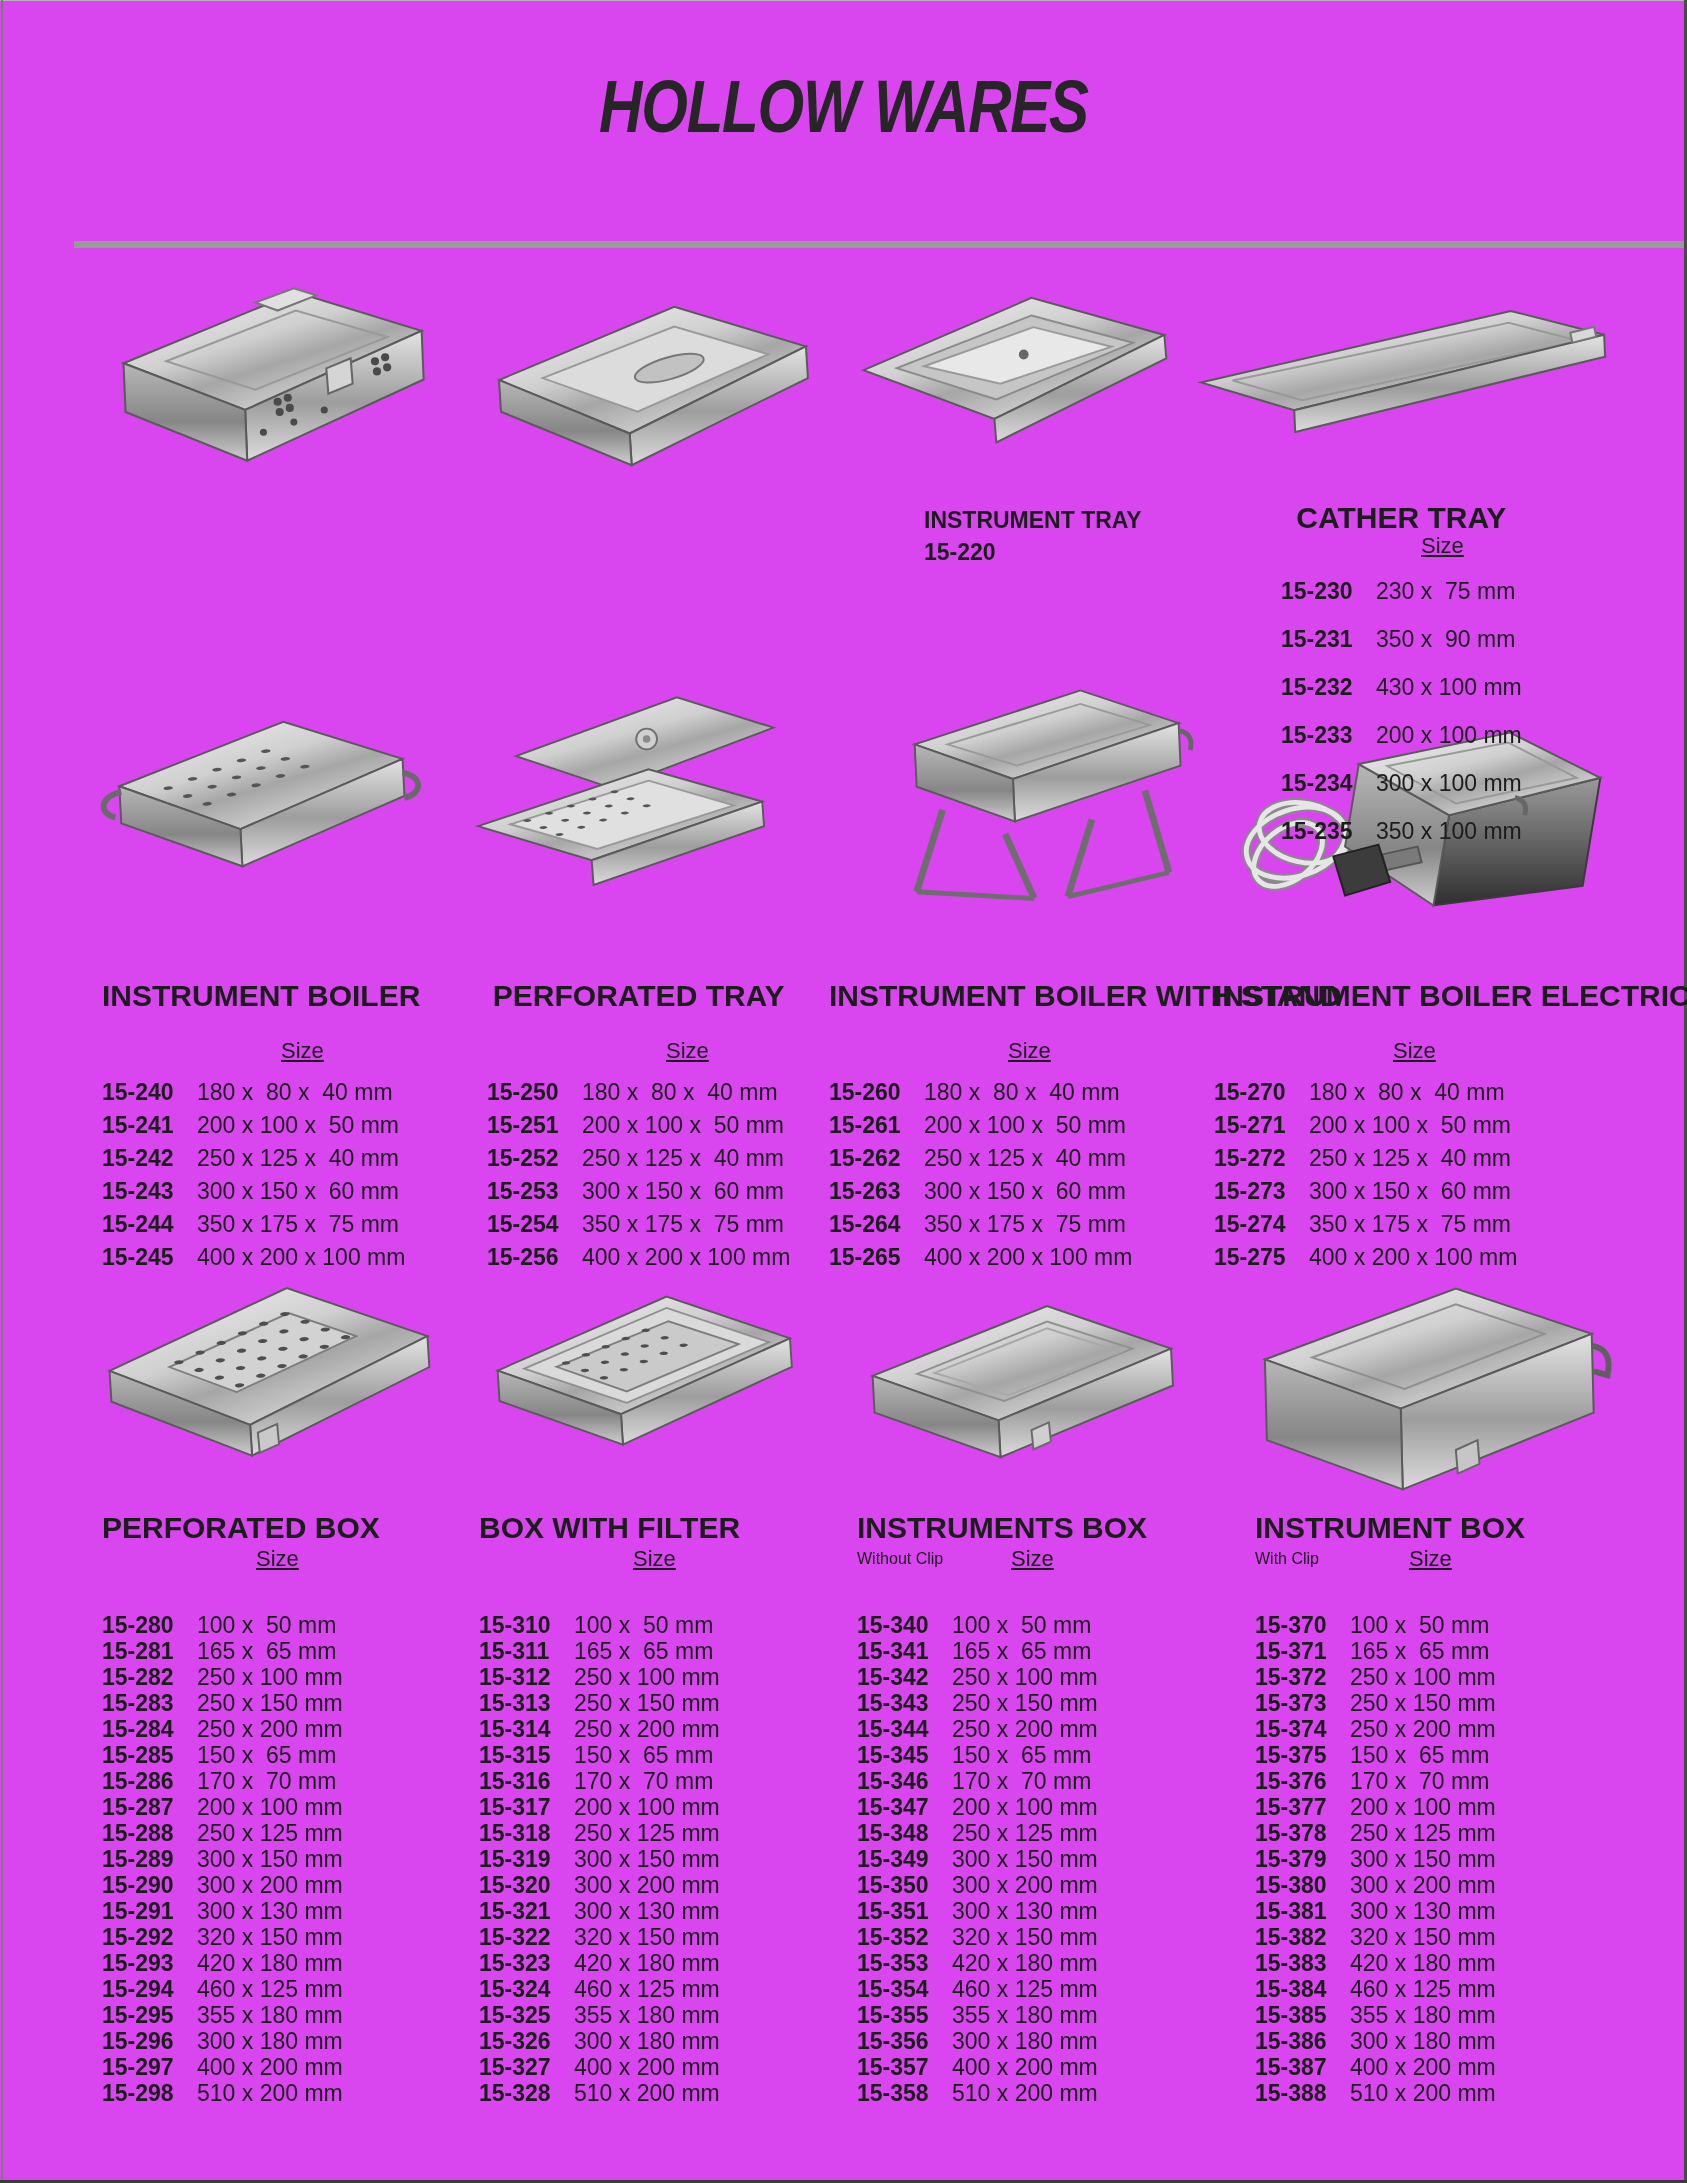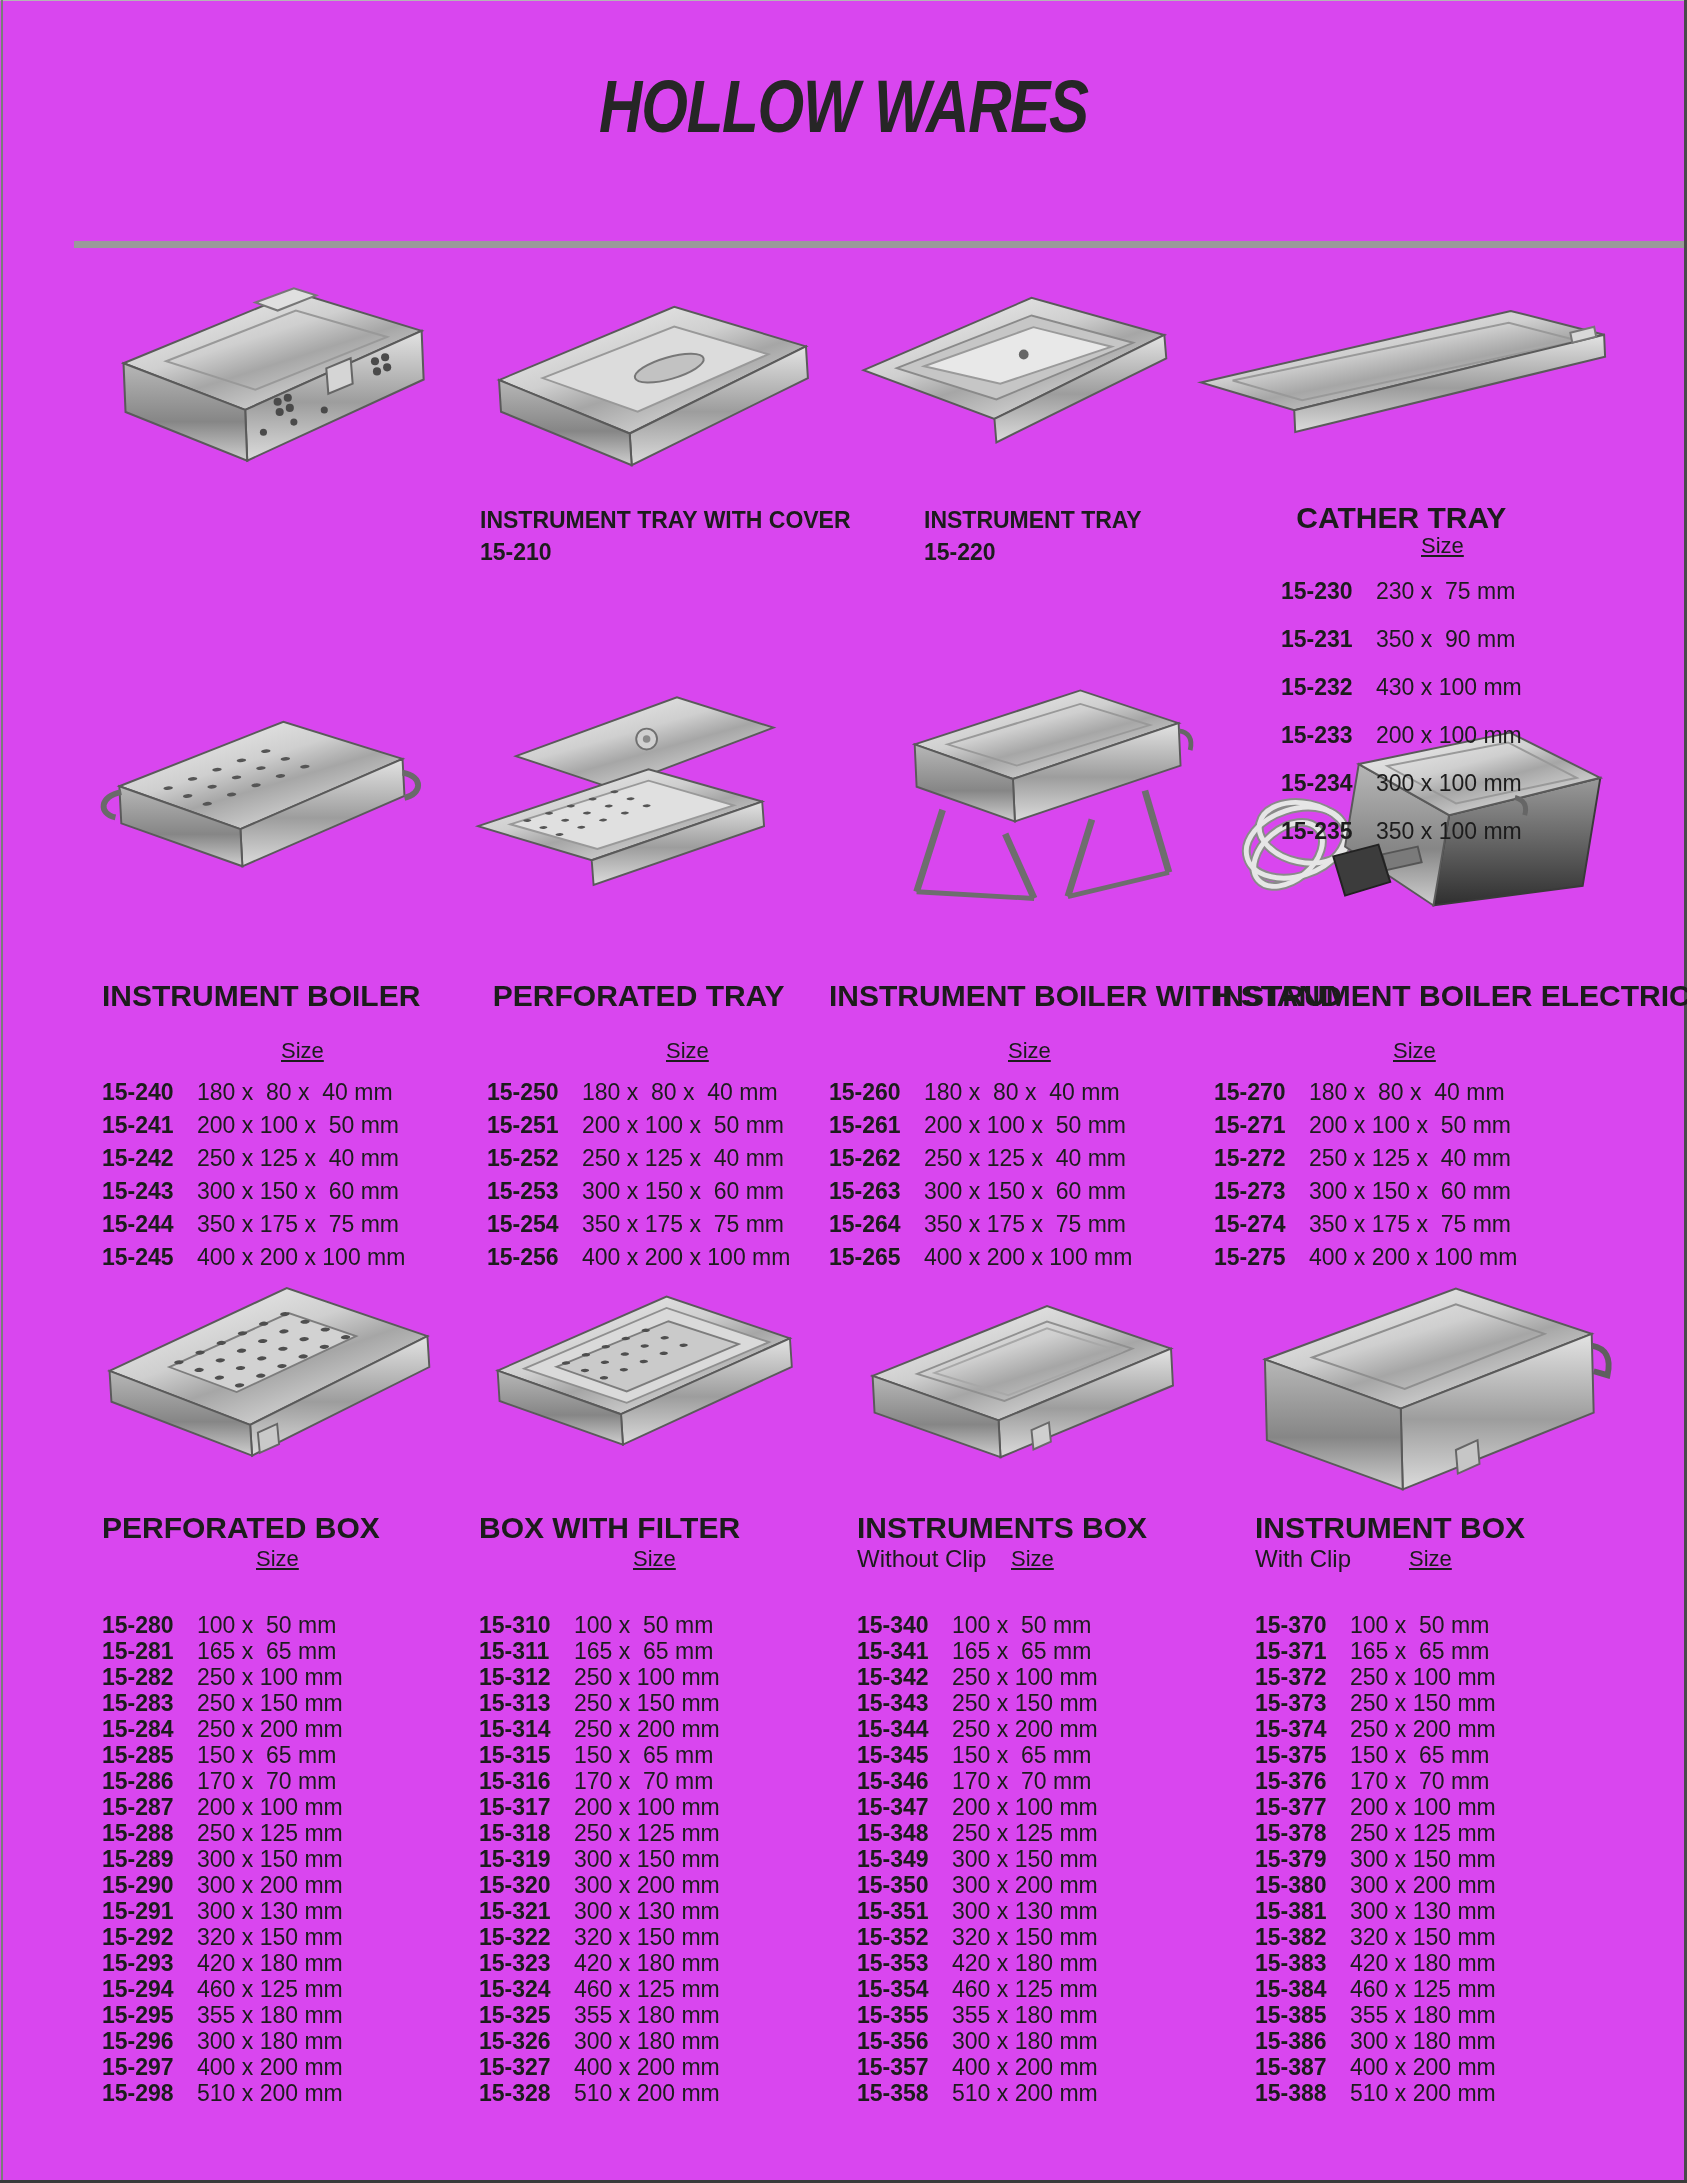--- a/index.html
+++ b/index.html
@@ -19,21 +19,21 @@
   .img svg{width:100%;height:100%;display:block;}
 
   .cap{position:absolute;white-space:nowrap;}
   .cap-name{font-size:23px;font-weight:bold;line-height:32px;}
   .cap-code{font-size:23px;font-weight:bold;line-height:33px;}
   .cap-size{font-size:23px;line-height:33px;white-space:pre;}
 
   .spec{position:absolute;white-space:nowrap;}
   .spec-name{font-size:30px;font-weight:bold;line-height:28px;text-align:center;}
   .subline{position:relative;height:26px;margin-top:3px;}
-  .subtitle{font-size:24px;line-height:26px;}
+  .subtitle{font-size:16px;line-height:26px;}
   .size-label{position:absolute;top:0;font-size:22px;line-height:26px;text-decoration:underline;}
   .srow .code{display:inline-block;width:95px;font-size:23px;font-weight:bold;}
   .srow .dim{font-size:23px;white-space:pre;}
 
   .spec.cather .subline{margin-top:1px;}
   .spec.cather .size-label{left:140px;}
   .spec.cather .rows{margin-top:7px;}
   .spec.cather .srow{height:32px;line-height:32px;margin-top:16px;}
 
   .spec.r2 .subline{margin-top:28px;}
@@ -305,24 +305,20 @@
       <polygon points="56,98 250,26 388,72 194,148" fill="url(#st1)" stroke="#5a5a5a" stroke-width="2"></polygon>
       <polygon points="104,96 250,42 340,72 198,128" fill="none" stroke="#8f8f8f" stroke-width="2"></polygon>
       <polygon points="194,148 388,72 390,152 196,230" fill="url(#st2)" stroke="#5a5a5a" stroke-width="2"></polygon>
       <polygon points="56,98 194,148 196,230 58,180" fill="url(#st3)" stroke="#5a5a5a" stroke-width="2"></polygon>
       <path d="M388,84 q22,4 16,30 l-14,-4" fill="none" stroke="#5f5f5f" stroke-width="6"></path>
       <polygon points="250,190 272,180 274,204 252,214" fill="#c6c6c6" stroke="#666" stroke-width="2"></polygon>
     </svg>
   </div>
 
 
-  <div class="cap" style="left:480px;top:504px">
-    <div class="cap-name">INSTRUMENT TRAY WITH COVER</div>
-    <div class="cap-code">15-210</div>
-  </div>
 
   <div class="cap" style="left:924px;top:504px">
     <div class="cap-name">INSTRUMENT TRAY</div>
     <div class="cap-code">15-220</div>
   </div>
 
   <div class="spec cather" style="left:1281px;top:504px">
     <div class="spec-name">CATHER TRAY</div>
     <div class="subline">
       <span class="size-label">Size</span>

